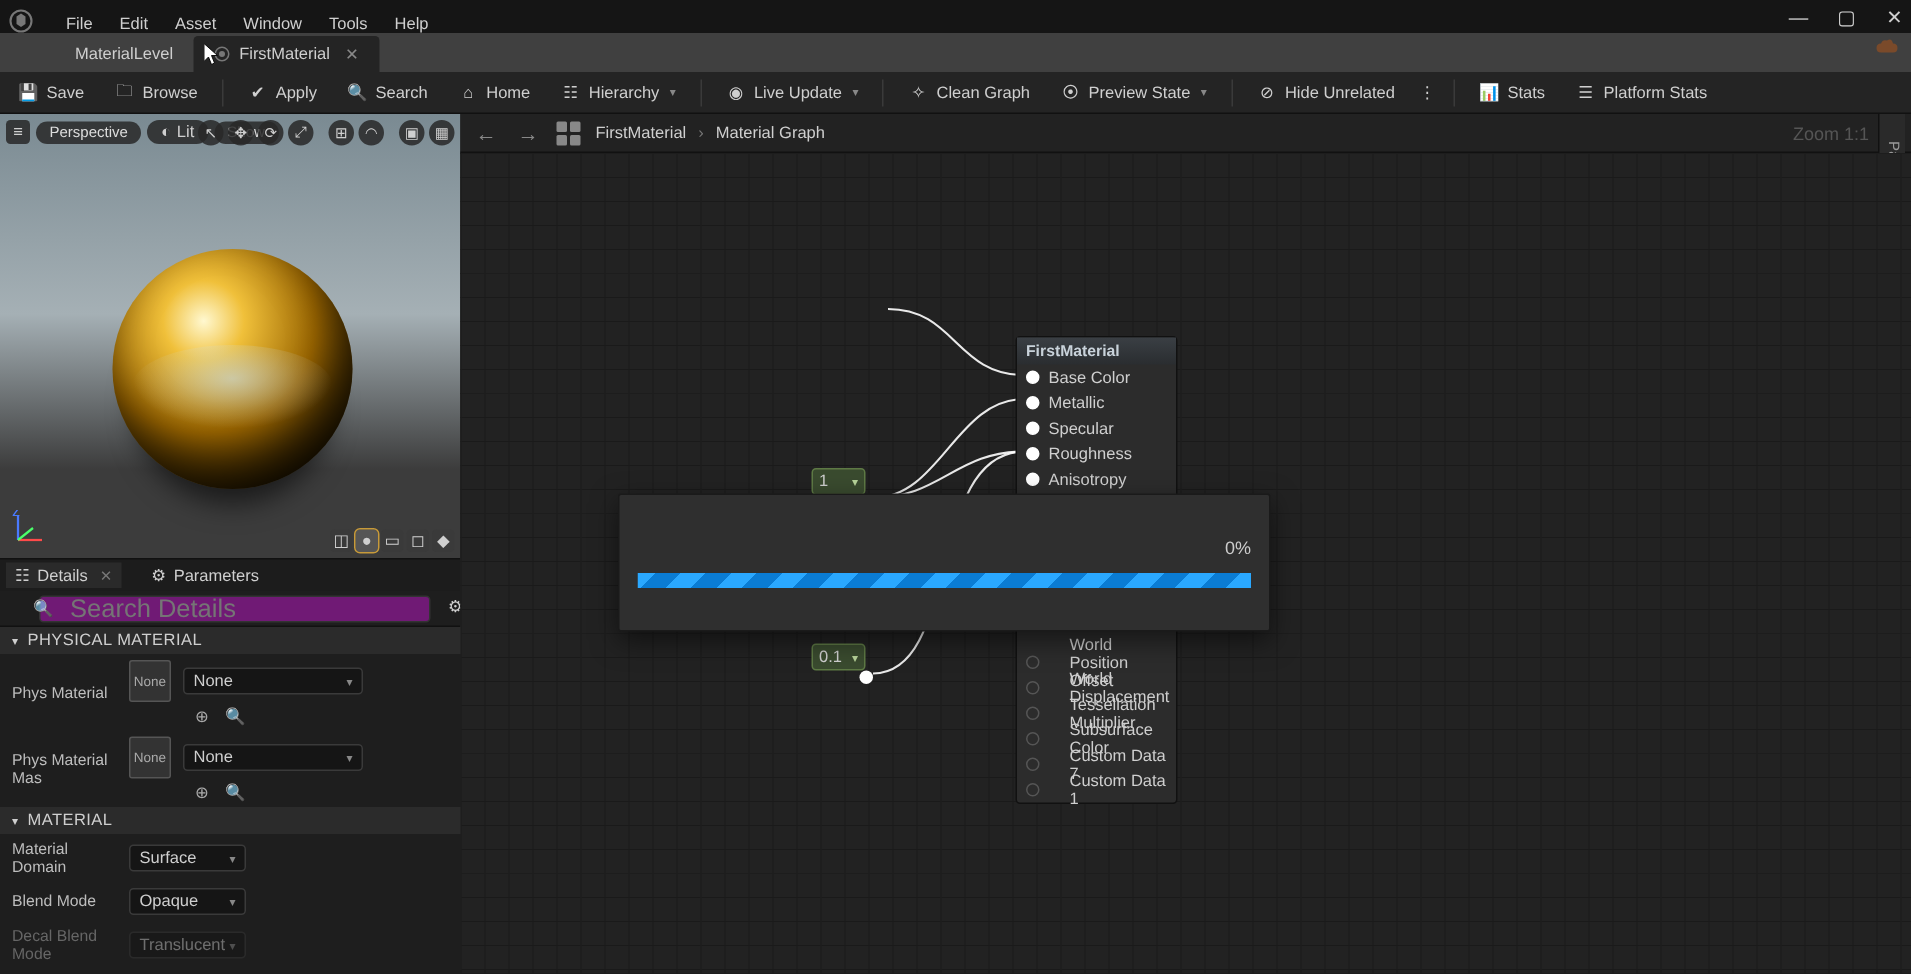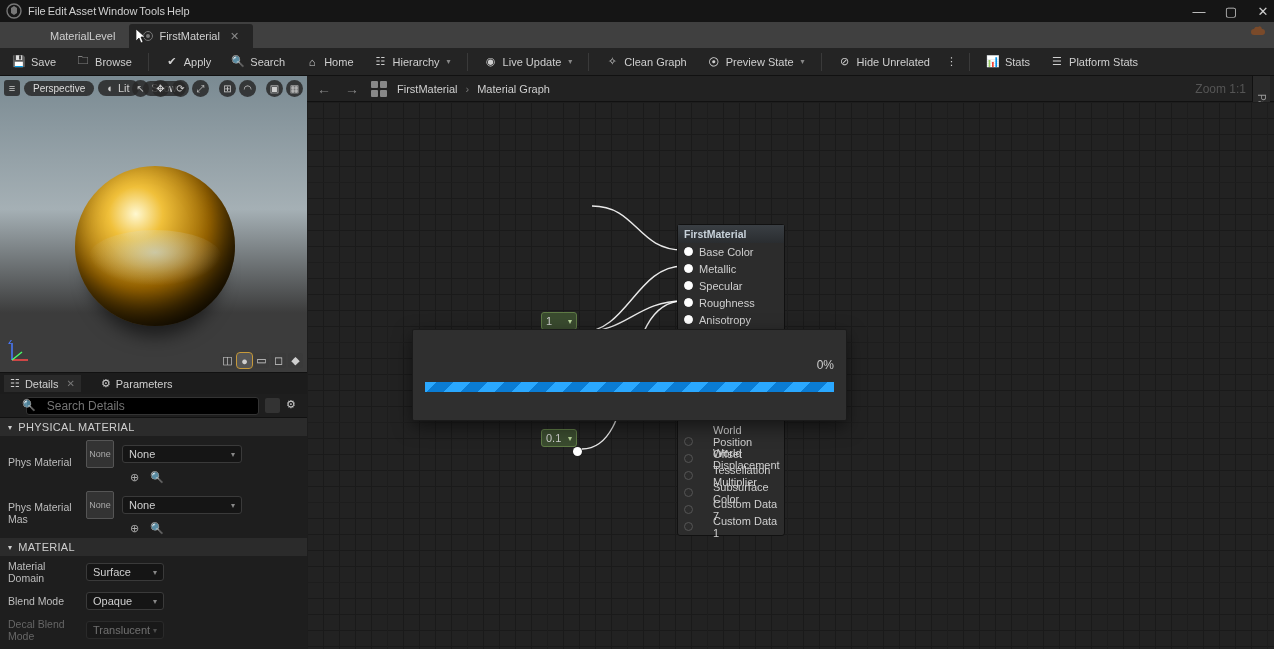--- a/index.html
+++ b/index.html
@@ -1,19 +1,19 @@
 <!DOCTYPE html>
 <html><head>
 <meta charset="utf-8">
 <style>
 * { margin: 0; padding: 0; box-sizing: border-box; font-family: "Segoe UI", Tahoma, sans-serif; font-size: 11px; color: #cfcfcf; user-select: none; }
 body { background: #1a1a1a; width: 1274px; height: 649px; overflow: hidden; position: relative; }
 
 
-.menubar { height: 22px; background: #151515; display: flex; align-items: center; padding: 0 6px; gap: 2px; }
+.menubar { height: 22px; background: #151515; display: flex; align-items: flex-end; padding: 0 6px; gap: 18px; }
 .menubar .logo { width: 16px; height: 16px; margin-right: 4px; display: flex; align-items: center; justify-content: center; }
 .menubar .menu-item { cursor: pointer; }
 .winctrl { position: absolute; right: 4px; top: 0; height: 22px; display: flex; align-items: center; gap: 18px; }
 .winctrl span { width: 14px; text-align: center; cursor: pointer; font-size: 13px; }
 
 
 .tabbar { height: 26px; background: #404040; display: flex; align-items: flex-end; padding-left: 36px; position: relative; }
 .tab { height: 24px; padding: 0 14px; display: flex; align-items: center; gap: 6px; color: #a8a8a8; border-top-left-radius: 3px; border-top-right-radius: 3px; cursor: pointer; }
 .tab.active { background: #242424; color: #e6e6e6; }
 .tab .close { font-size: 11px; color: #888; margin-left: 4px; }
@@ -50,21 +50,21 @@
 .sphere::after{ content:""; position:absolute; left:8%; top:40%; width:84%; height:35%;
   background: radial-gradient(ellipse at 50% 40%, rgba(200,220,230,.65) 0%, rgba(200,220,230,.2) 45%, transparent 70%); border-radius:50%; }
 .axis-gizmo { position:absolute; left:8px; bottom:8px; width:24px; height:24px; }
 
 
 .panel-tabs { height: 22px; background: #1c1c1c; display:flex; align-items:center; padding-left:4px; gap:14px; border-top:1px solid #111;}
 .panel-tab { display:flex; align-items:center; gap:5px; padding:2px 6px; cursor:pointer;}
 .panel-tab.active { background:#2a2a2a; }
 .panel-tab .close { color:#777; font-size:10px; margin-left:3px;}
 .searchrow { height:24px; display:flex; align-items:center; gap:6px; padding:0 6px; background:#1e1e1e; border-bottom:1px solid #111;}
-.searchrow input { flex:1; background:#000000; border:1px solid #333; border-radius:3px; height:18px; padding:0 18px 0 20px; color:#aaa; font-size:12px; }
+.searchrow input { flex:1; background:#701a75; border:1px solid #333; border-radius:3px; height:18px; padding:0 18px 0 20px; color:#aaa; font-size:17px; }
 .searchrow .mag { position:relative; left:16px; z-index:1; pointer-events:none; color:#777;}
 .searchrow .sq { width:15px; height:15px; background:#333; border-radius:2px; cursor:pointer;}
 .details-body { flex:1; overflow:auto; background:#1e1e1e; padding-bottom:10px; position:relative;}
 .details-body::-webkit-scrollbar{width:8px;} .details-body::-webkit-scrollbar-thumb{background:#3a3a3a;border-radius:4px;}
 .cat-header { background:#2b2b2b; padding:3px 8px; font-size:10px; letter-spacing:.3px; display:flex; align-items:center; gap:6px; cursor:pointer;}
 .cat-header .arr { font-size:8px;}
 .prop-row { display:flex; align-items:center; padding:4px 8px; gap:10px; }
 .prop-row .lbl { width:68px; font-size:10.5px; color:#bdbdbd;}
 .thumb-slot { width:28px; height:28px; background:#333; border:1px solid #555; border-radius:2px; display:flex; align-items:center; justify-content:center; font-size:9px; color:#aaa;}
 .drop-wide { width:120px;}

